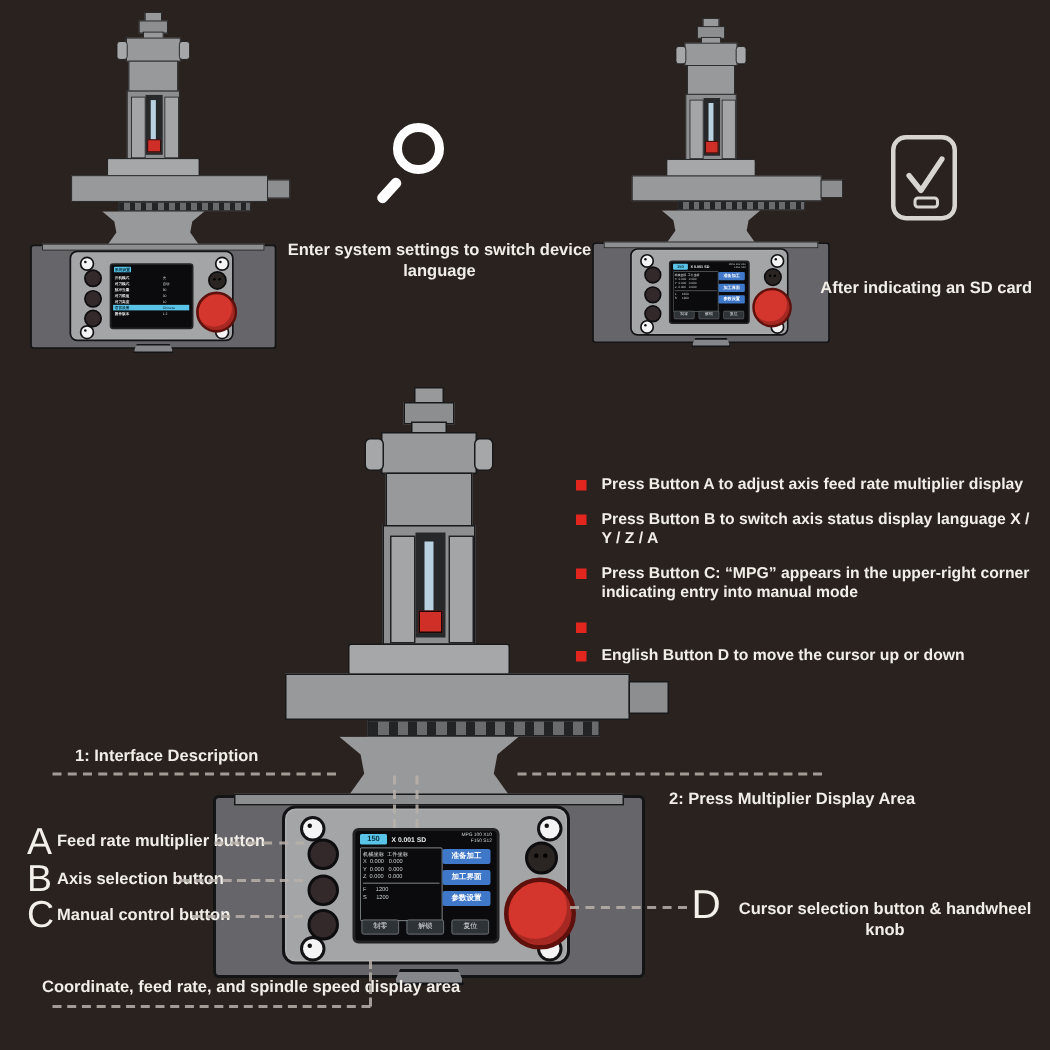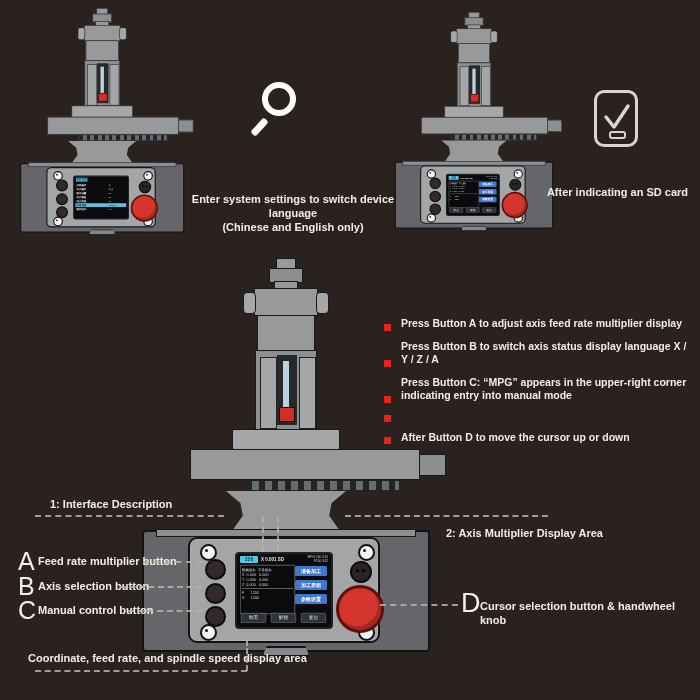--- a/index.html
+++ b/index.html
@@ -73,21 +73,21 @@
   .sval{position:absolute;left:118px;font-size:8px;color:#cdd2d5;white-space:nowrap;}
   .shl{position:absolute;left:2px;width:178px;height:13px;background:#5ac3e8;}
   .shl-t{color:#0a2e3a!important;}
   
   .mag-ring{left:262px;top:82px;width:34px;height:34px;border:6px solid #fff;border-radius:50%;}
   .mag-handle{left:256px;top:117px;width:7px;height:20px;background:#fff;border-radius:3px;transform:rotate(42deg);}
   .sd-card{left:594px;top:90px;width:44px;height:57px;border:3px solid #d8d4cf;border-radius:10px;}
   .sd-dash{position:absolute;left:12px;bottom:5px;width:13px;height:4px;border:2px solid #d8d4cf;border-radius:3px;}
   
   .instr{left:384px;top:317px;width:308px;}
-  .item{display:flex;margin-bottom:9px;align-items:flex-end;}
+  .item{display:flex;margin-bottom:9px;}
   .bullet{flex:0 0 7px;width:7px;height:7px;background:#e3261d;margin:3px 10px 0 0;}
   .itxt{color:#f1eee8;font-size:10.5px;font-weight:bold;line-height:13.5px;}
 </style>
 </head>
 <body>
 
 <div class="dev" style="left:11px;top:8px;transform:scale(.57);">
   <div class="pt g2 shaft-a"></div>
   <div class="pt g3 shaft-b"></div>
   <div class="pt g2 shaft-c"></div>
@@ -303,23 +303,22 @@
 
 <div class="d mag-ring"></div>
 <div class="d mag-handle"></div>
 <div class="d sd-card">
   <svg width="38" height="51" viewBox="0 0 38 51" style="position:absolute;left:0;top:0;">
     <polyline points="9,24 17,34 31,13" fill="none" stroke="#d8d4cf" stroke-width="3.5" stroke-linecap="round" stroke-linejoin="round"></polyline>
   </svg>
   <span class="sd-dash"></span>
 </div>
 
-<div class="d txt" style="left:180px;top:192px;width:226px;text-align:center;">
+<div class="d txt" style="left:180px;top:160px;width:226px;text-align:center;">
   <div>Enter system settings to switch device language</div>
-  <div>(Chinese and English only)</div>
 </div>
 <div class="d txt" style="left:535px;top:185px;width:165px;text-align:center;">
   <div>After indicating an SD card</div>
 </div>
 
 <div class="d instr">
   <div class="item">
     <span class="bullet"></span>
     <span class="itxt">Press Button A to adjust axis feed rate multiplier display</span>
   </div>
@@ -329,42 +328,42 @@
   </div>
   <div class="item">
     <span class="bullet"></span>
     <span class="itxt">Press Button C: “MPG” appears in the upper-right corner indicating entry into manual mode</span>
   </div>
   <div class="item">
     <span class="bullet"></span>
   </div>
   <div class="item">
     <span class="bullet"></span>
-    <span class="itxt">After Button D to move the cursor up or down</span>
+    <span class="itxt">English Button D to move the cursor up or down</span>
   </div>
 </div>
 
 <div class="d txt" style="left:50px;top:497px;">1: Interface Description</div>
 <div class="d dash-h" style="left:35px;top:515px;width:189px;"></div>
 <div class="d dash-h" style="left:345px;top:515px;width:203px;"></div>
-<div class="d txt" style="left:446px;top:526px;">2: Axis Multiplier Display Area</div>
+<div class="d txt" style="left:446px;top:526px;">2: Press Multiplier Display Area</div>
 <div class="d dash-v" style="left:262px;top:517px;height:35px;"></div>
 <div class="d dash-v" style="left:277px;top:517px;height:35px;"></div>
 
 <div class="d letter" style="left:18px;top:548px;">A</div>
 <div class="d txt" style="left:38px;top:554px;">Feed rate multiplier button</div>
 <div class="d dash-h" style="left:143px;top:561px;width:60px;"></div>
 
 <div class="d letter" style="left:18px;top:573px;">B</div>
 <div class="d txt" style="left:38px;top:579px;">Axis selection button</div>
 <div class="d dash-h" style="left:120px;top:586px;width:82px;"></div>
 
 <div class="d letter" style="left:18px;top:597px;">C</div>
 <div class="d txt" style="left:38px;top:603px;">Manual control button</div>
 <div class="d dash-h" style="left:128px;top:610px;width:74px;"></div>
 
 <div class="d dash-h" style="left:380px;top:604px;width:78px;"></div>
 <div class="d letter" style="left:461px;top:590px;font-size:27px;">D</div>
-<div class="d txt" style="left:480px;top:599px;">Cursor selection button &amp; handwheel knob</div>
+<div class="d txt" style="left:480px;top:599px;text-align:center;">Cursor selection button &amp; handwheel knob</div>
 
 <div class="d txt" style="left:28px;top:651px;">Coordinate, feed rate, and spindle speed display area</div>
 <div class="d dash-h" style="left:35px;top:670px;width:212px;"></div>
 <div class="d dash-v" style="left:246px;top:640px;height:31px;"></div>
 
 </body></html>

